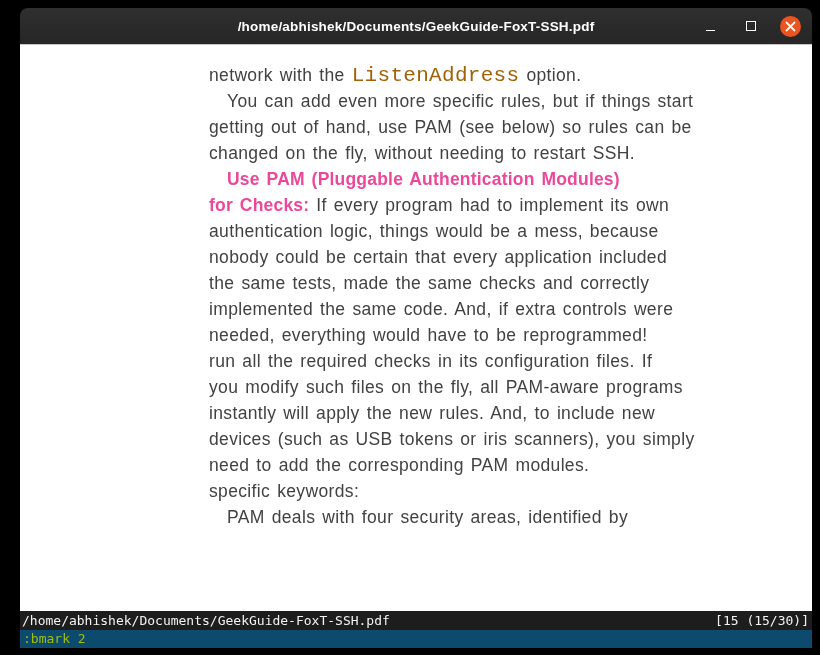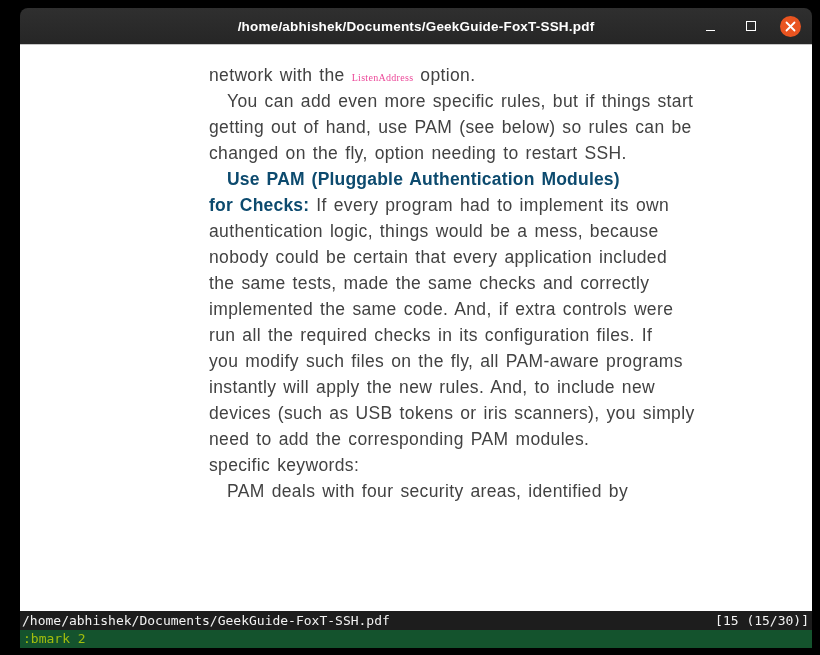--- a/index.html
+++ b/index.html
@@ -41,36 +41,36 @@
   .content {
     flex: 1 1 auto; background: #ffffff; position: relative; overflow: hidden;
   }
   .pdf-text {
     position: absolute; left: 189px; top: 17px; width: 560px;
     font-size: 17.5px; color: #424242; letter-spacing: 0.35px; word-spacing: 1.8px;
   }
   .pdf-line { height: 26px; line-height: 26px; white-space: pre; }
   .pdf-line.indent { padding-left: 18px; }
   .seg-normal { }
-  .seg-bold { font-weight: bold; color: #0c4a6e; letter-spacing: 0.2px; }
+  .seg-bold { font-weight: bold; color: #ec4899; letter-spacing: 0.2px; }
   .seg-mono {
-    font-family: Liberation Serif, serif;
-    font-size: 10px; letter-spacing: 0.3px; color: #ec4899;
+    font-family: Liberation Mono, monospace;
+    font-size: 21px; letter-spacing: 0.3px; color: #a16207;
   }
 
   
   .statusbar {
     flex: 0 0 19px; height: 19px; background: #1d1d1d;
     display: flex; align-items: center; justify-content: space-between;
     font-family: "DejaVu Sans Mono", monospace; font-size: 13px; color: #f2f2f2;
     padding: 0 3px 0 2px; line-height: 19px;
   }
   
   .inputbar {
-    flex: 0 0 18px; height: 18px; background: #14532d;
+    flex: 0 0 18px; height: 18px; background: #0c4a6e;
     display: flex; align-items: center;
     font-family: "DejaVu Sans Mono", monospace; font-size: 13px;
     padding: 0 3px; line-height: 18px;
   }
   .inputbar .cmd { color: #a2be0e; }
 </style>
 </head>
 <body>
 
 <div class="window">
@@ -91,27 +91,28 @@
         </svg>
       </div>
     </div>
   </div>
 
   <div class="content">
     <div class="pdf-text">
         <div class="pdf-line"><span class="seg-normal">network with the </span><span class="seg-mono">ListenAddress</span><span class="seg-normal"> option.</span></div>
         <div class="pdf-line indent"><span class="seg-normal">You can add even more specific rules, but if things start</span></div>
         <div class="pdf-line"><span class="seg-normal">getting out of hand, use PAM (see below) so rules can be</span></div>
-        <div class="pdf-line"><span class="seg-normal">changed on the fly, option needing to restart SSH.</span></div>
+        <div class="pdf-line"><span class="seg-normal">changed on the fly, without needing to restart SSH.</span></div>
         <div class="pdf-line indent"><span class="seg-bold">Use PAM (Pluggable Authentication Modules)</span></div>
         <div class="pdf-line"><span class="seg-bold">for Checks:</span><span class="seg-normal"> If every program had to implement its own</span></div>
         <div class="pdf-line"><span class="seg-normal">authentication logic, things would be a mess, because</span></div>
         <div class="pdf-line"><span class="seg-normal">nobody could be certain that every application included</span></div>
         <div class="pdf-line"><span class="seg-normal">the same tests, made the same checks and correctly</span></div>
         <div class="pdf-line"><span class="seg-normal">implemented the same code. And, if extra controls were</span></div>
+        <div class="pdf-line"><span class="seg-normal">needed, everything would have to be reprogrammed!</span></div>
         <div class="pdf-line"><span class="seg-normal">run all the required checks in its configuration files. If</span></div>
         <div class="pdf-line"><span class="seg-normal">you modify such files on the fly, all PAM-aware programs</span></div>
         <div class="pdf-line"><span class="seg-normal">instantly will apply the new rules. And, to include new</span></div>
         <div class="pdf-line"><span class="seg-normal">devices (such as USB tokens or iris scanners), you simply</span></div>
         <div class="pdf-line"><span class="seg-normal">need to add the corresponding PAM modules.</span></div>
         <div class="pdf-line"><span class="seg-normal">specific keywords:</span></div>
         <div class="pdf-line indent"><span class="seg-normal">PAM deals with four security areas, identified by</span></div>
       </div>
   </div>
 

